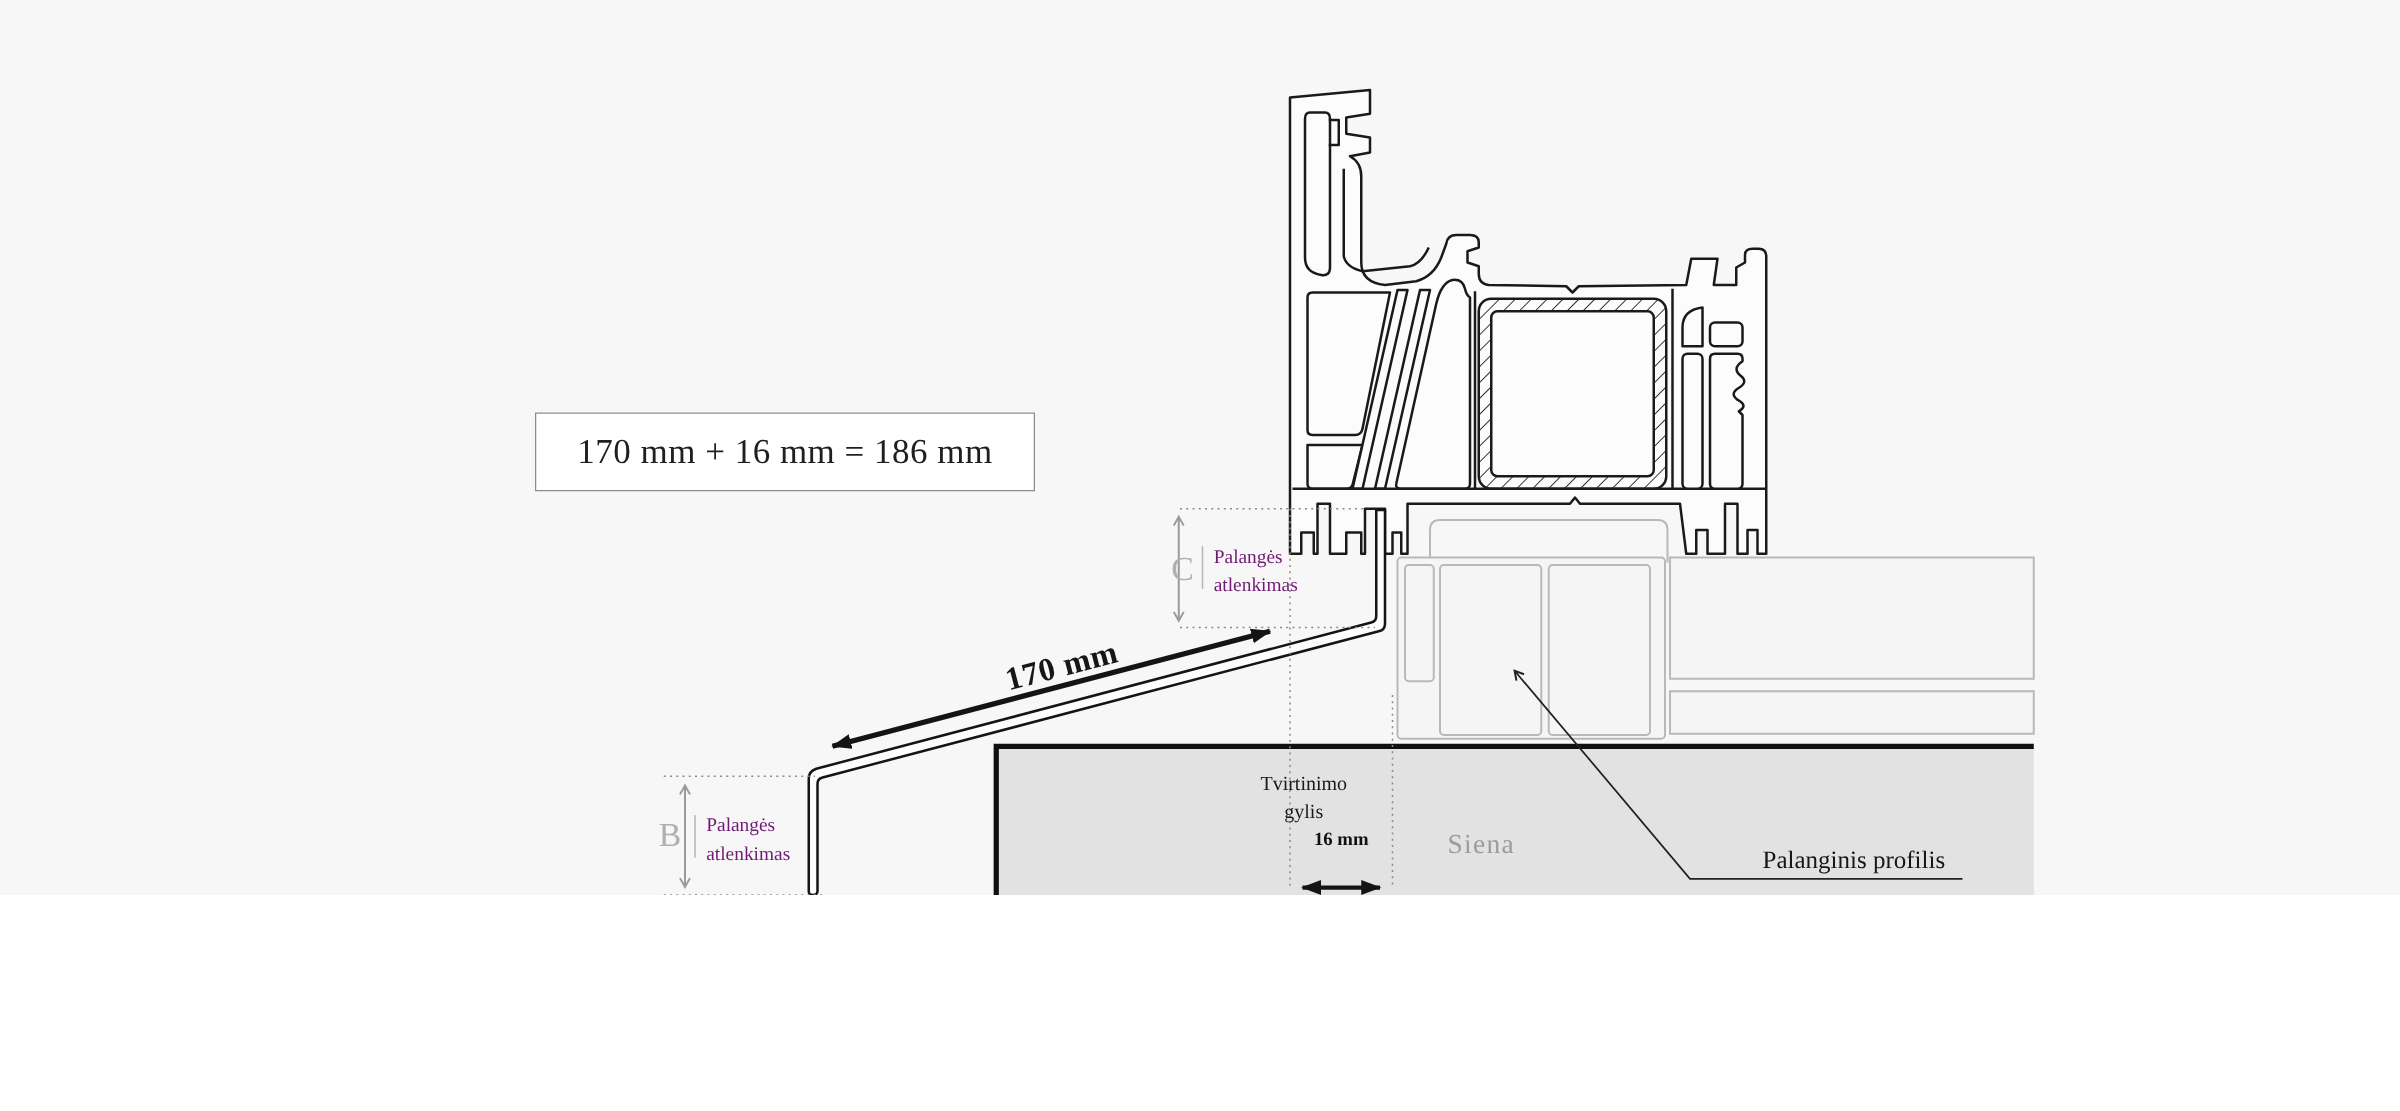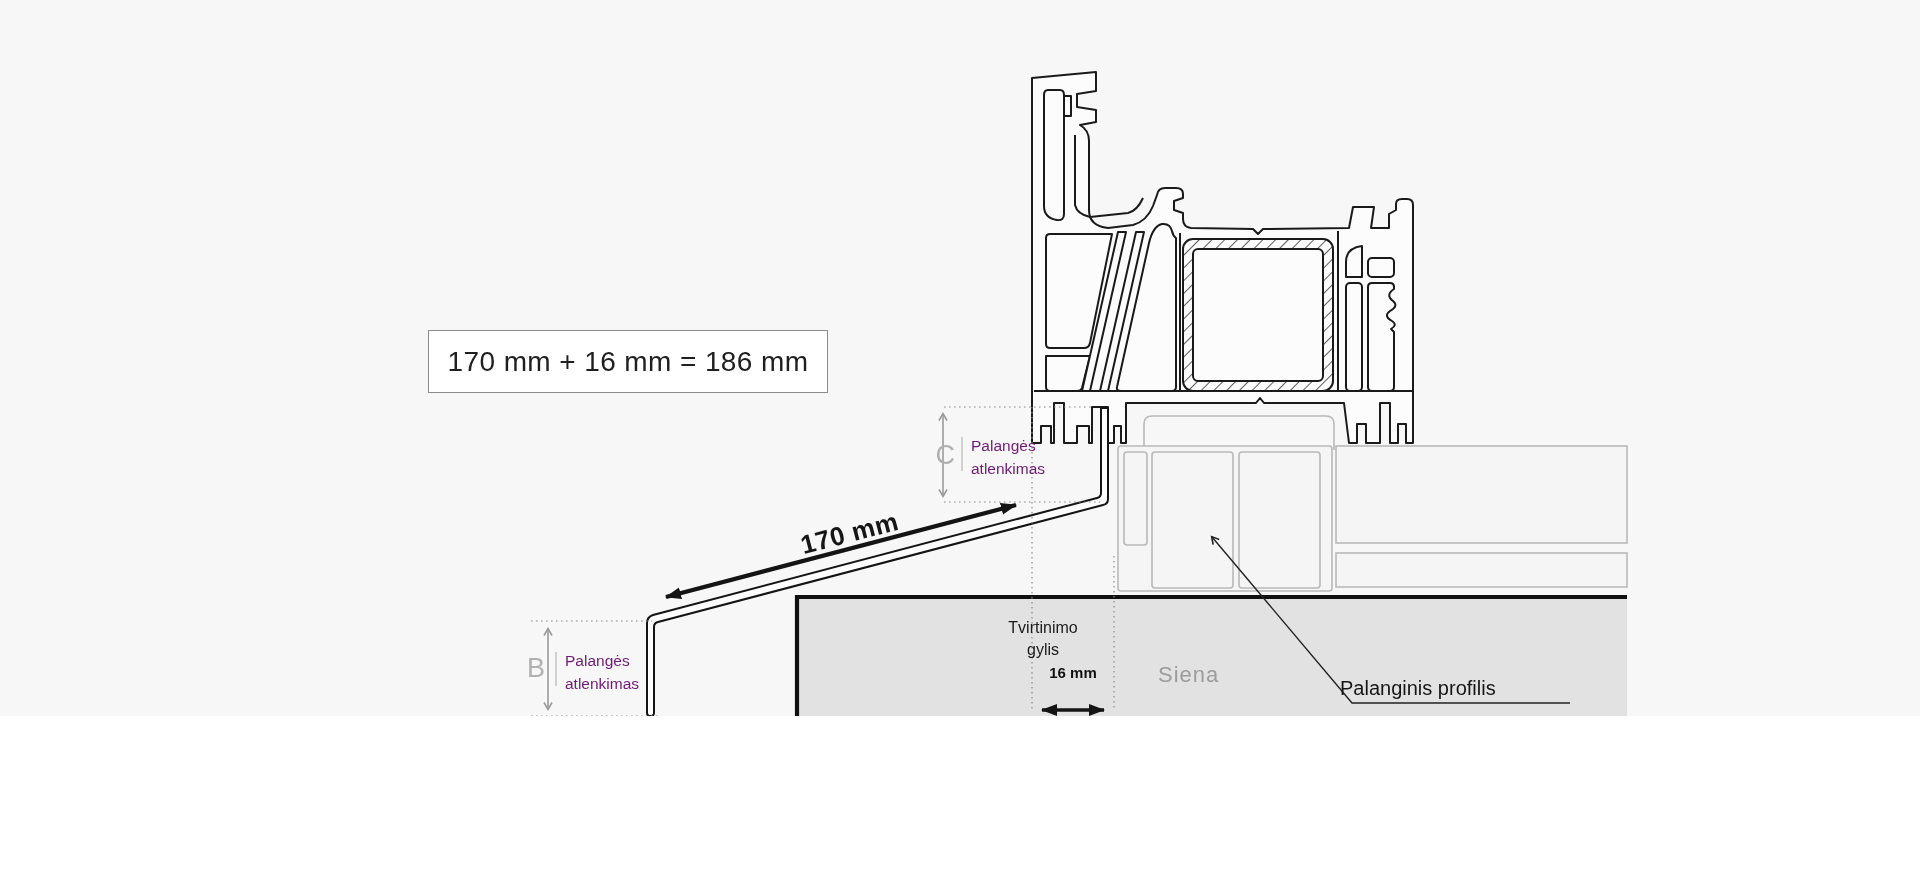--- a/index.html
+++ b/index.html
@@ -1,19 +1,19 @@
 <!DOCTYPE html>
 <html><head>
 <meta charset="utf-8">
 <style>
   html,body{margin:0;padding:0;}
   body{font-family:"Liberation Sans", sans-serif;}
   .stage{
     position:relative;width:1920px;height:716px;
-    background:#f7f7f7;overflow:hidden;
+    background:#f7f7f7;overflow:hidden;font-family:Liberation Serif, serif;
   }
   .drawing{position:absolute;left:0;top:0;width:1920px;height:889px;}
   .ovl{position:absolute;white-space:nowrap;}
   .formula-box{
     left:428px;top:330px;width:398px;height:61px;
     border:1px solid #8c8c8c;background:#ffffff;
     display:flex;align-items:center;justify-content:center;
     font-size:28px;color:#1f1f1f;letter-spacing:.4px;
   }
   .dim-letter{font-size:27px;color:#b0b0b0;}
@@ -21,21 +21,21 @@
   .len170{
     left:760px;top:518px;width:180px;height:34px;
     text-align:center;font-size:26px;font-weight:700;color:#161616;
     letter-spacing:.5px;transform:rotate(-14.6deg);
   }
   .tvirt{left:999px;top:617px;width:88px;text-align:center;
     font-size:16px;color:#1a1a1a;line-height:22px;}
   .mm16{left:1029px;top:664px;width:88px;text-align:center;
     font-size:15px;font-weight:700;color:#111111;}
   .siena{left:1158px;top:662px;font-size:22px;color:#9c9c9c;letter-spacing:1px;}
-  .profilis{left:1340px;top:677px;font-size:20px;color:#161616;}
+  .profilis{left:1410px;top:677px;font-size:20px;color:#161616;}
 </style>
 </head>
 <body>
 
 <div class="stage">
 
   <svg class="drawing" viewBox="0 0 1920 889">
     <defs>
       <pattern id="hatch" width="9" height="9" patternUnits="userSpaceOnUse" patternTransform="rotate(45)">
         <line x1="0" y1="0" x2="0" y2="9" stroke="#2a2a2a" stroke-width="1.5"></line>

